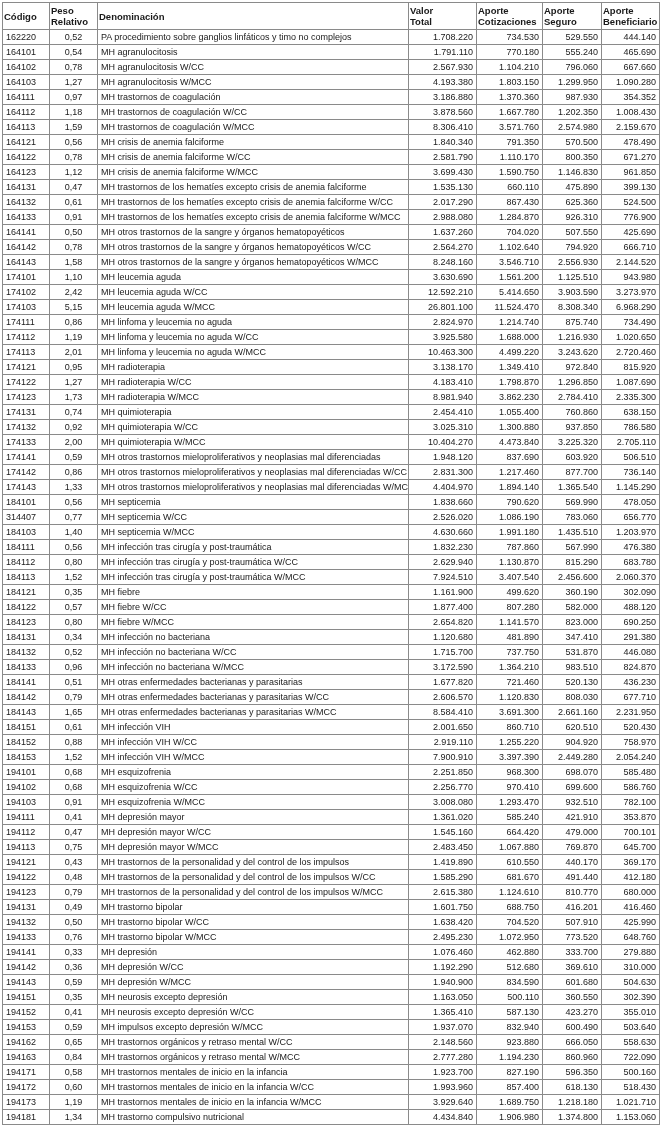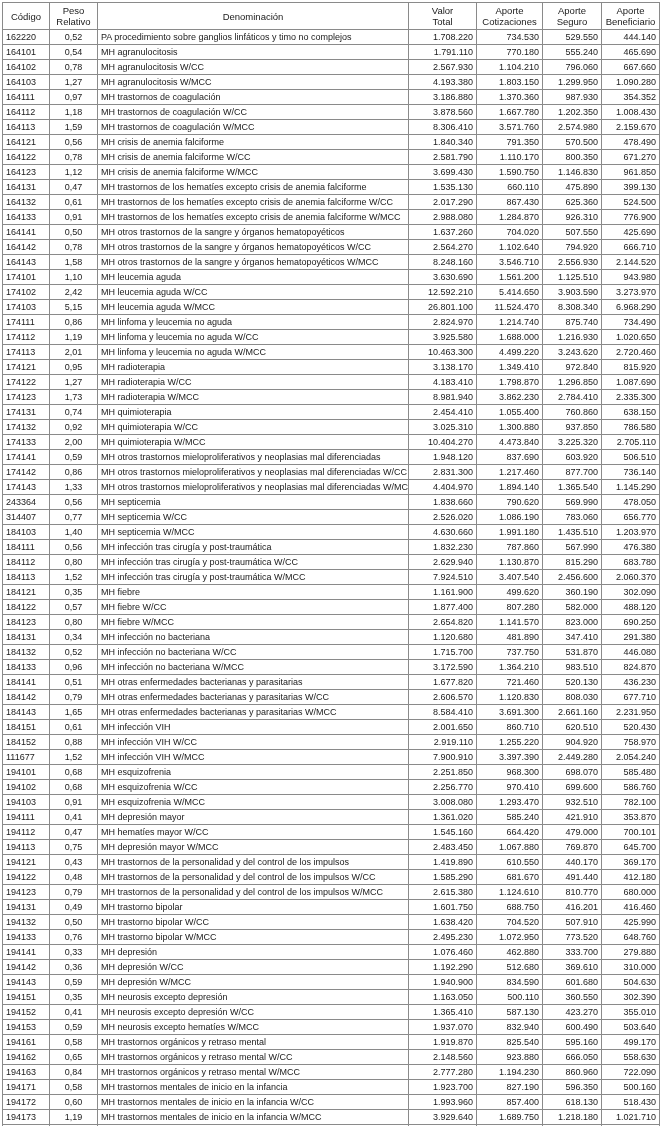--- a/index.html
+++ b/index.html
@@ -26,22 +26,22 @@
   th, td {
     border: 1px solid #8a8a8a;
     font-size: 9px;
     line-height: 12px;
     padding: 1px 3px;
     overflow: hidden;
     white-space: nowrap;
     vertical-align: middle;
   }
   th {
-    font-weight: normal;
-    text-align: center;
+    font-weight: bold;
+    text-align: left;
     white-space: pre-line;
     line-height: 11px;
     font-size: 9.5px;
     padding: 2px 1px;
     background: #ffffff;
     margin-left: 44px;
   }
   td.al-left   { text-align: left; }
   td.al-center { text-align: center; }
   td.al-right  { text-align: right; }
@@ -350,21 +350,21 @@
         <tr>
           <td class="al-left">174143</td>
           <td class="al-center">1,33</td>
           <td class="al-left">MH otros trastornos mieloproliferativos y neoplasias mal diferenciadas W/MCC</td>
           <td class="al-right">4.404.970</td>
           <td class="al-right">1.894.140</td>
           <td class="al-right">1.365.540</td>
           <td class="al-right">1.145.290</td>
         </tr>
         <tr>
-          <td class="al-left">243364</td>
+          <td class="al-left">184101</td>
           <td class="al-center">0,56</td>
           <td class="al-left">MH septicemia</td>
           <td class="al-right">1.838.660</td>
           <td class="al-right">790.620</td>
           <td class="al-right">569.990</td>
           <td class="al-right">478.050</td>
         </tr>
         <tr>
           <td class="al-left">314407</td>
           <td class="al-center">0,77</td>
@@ -503,21 +503,21 @@
         <tr>
           <td class="al-left">184152</td>
           <td class="al-center">0,88</td>
           <td class="al-left">MH infección VIH W/CC</td>
           <td class="al-right">2.919.110</td>
           <td class="al-right">1.255.220</td>
           <td class="al-right">904.920</td>
           <td class="al-right">758.970</td>
         </tr>
         <tr>
-          <td class="al-left">111677</td>
+          <td class="al-left">184153</td>
           <td class="al-center">1,52</td>
           <td class="al-left">MH infección VIH W/MCC</td>
           <td class="al-right">7.900.910</td>
           <td class="al-right">3.397.390</td>
           <td class="al-right">2.449.280</td>
           <td class="al-right">2.054.240</td>
         </tr>
         <tr>
           <td class="al-left">194101</td>
           <td class="al-center">0,68</td>
@@ -550,21 +550,21 @@
           <td class="al-center">0,41</td>
           <td class="al-left">MH depresión mayor</td>
           <td class="al-right">1.361.020</td>
           <td class="al-right">585.240</td>
           <td class="al-right">421.910</td>
           <td class="al-right">353.870</td>
         </tr>
         <tr>
           <td class="al-left">194112</td>
           <td class="al-center">0,47</td>
-          <td class="al-left">MH hematíes mayor W/CC</td>
+          <td class="al-left">MH depresión mayor W/CC</td>
           <td class="al-right">1.545.160</td>
           <td class="al-right">664.420</td>
           <td class="al-right">479.000</td>
           <td class="al-right">700.101</td>
         </tr>
         <tr>
           <td class="al-left">194113</td>
           <td class="al-center">0,75</td>
           <td class="al-left">MH depresión mayor W/MCC</td>
           <td class="al-right">2.483.450</td>
@@ -667,34 +667,25 @@
           <td class="al-center">0,41</td>
           <td class="al-left">MH neurosis excepto depresión W/CC</td>
           <td class="al-right">1.365.410</td>
           <td class="al-right">587.130</td>
           <td class="al-right">423.270</td>
           <td class="al-right">355.010</td>
         </tr>
         <tr>
           <td class="al-left">194153</td>
           <td class="al-center">0,59</td>
-          <td class="al-left">MH neurosis excepto hematíes W/MCC</td>
+          <td class="al-left">MH impulsos excepto depresión W/MCC</td>
           <td class="al-right">1.937.070</td>
           <td class="al-right">832.940</td>
           <td class="al-right">600.490</td>
           <td class="al-right">503.640</td>
-        </tr>
-        <tr>
-          <td class="al-left">194161</td>
-          <td class="al-center">0,58</td>
-          <td class="al-left">MH trastornos orgánicos y retraso mental</td>
-          <td class="al-right">1.919.870</td>
-          <td class="al-right">825.540</td>
-          <td class="al-right">595.160</td>
-          <td class="al-right">499.170</td>
         </tr>
         <tr>
           <td class="al-left">194162</td>
           <td class="al-center">0,65</td>
           <td class="al-left">MH trastornos orgánicos y retraso mental W/CC</td>
           <td class="al-right">2.148.560</td>
           <td class="al-right">923.880</td>
           <td class="al-right">666.050</td>
           <td class="al-right">558.630</td>
         </tr>

